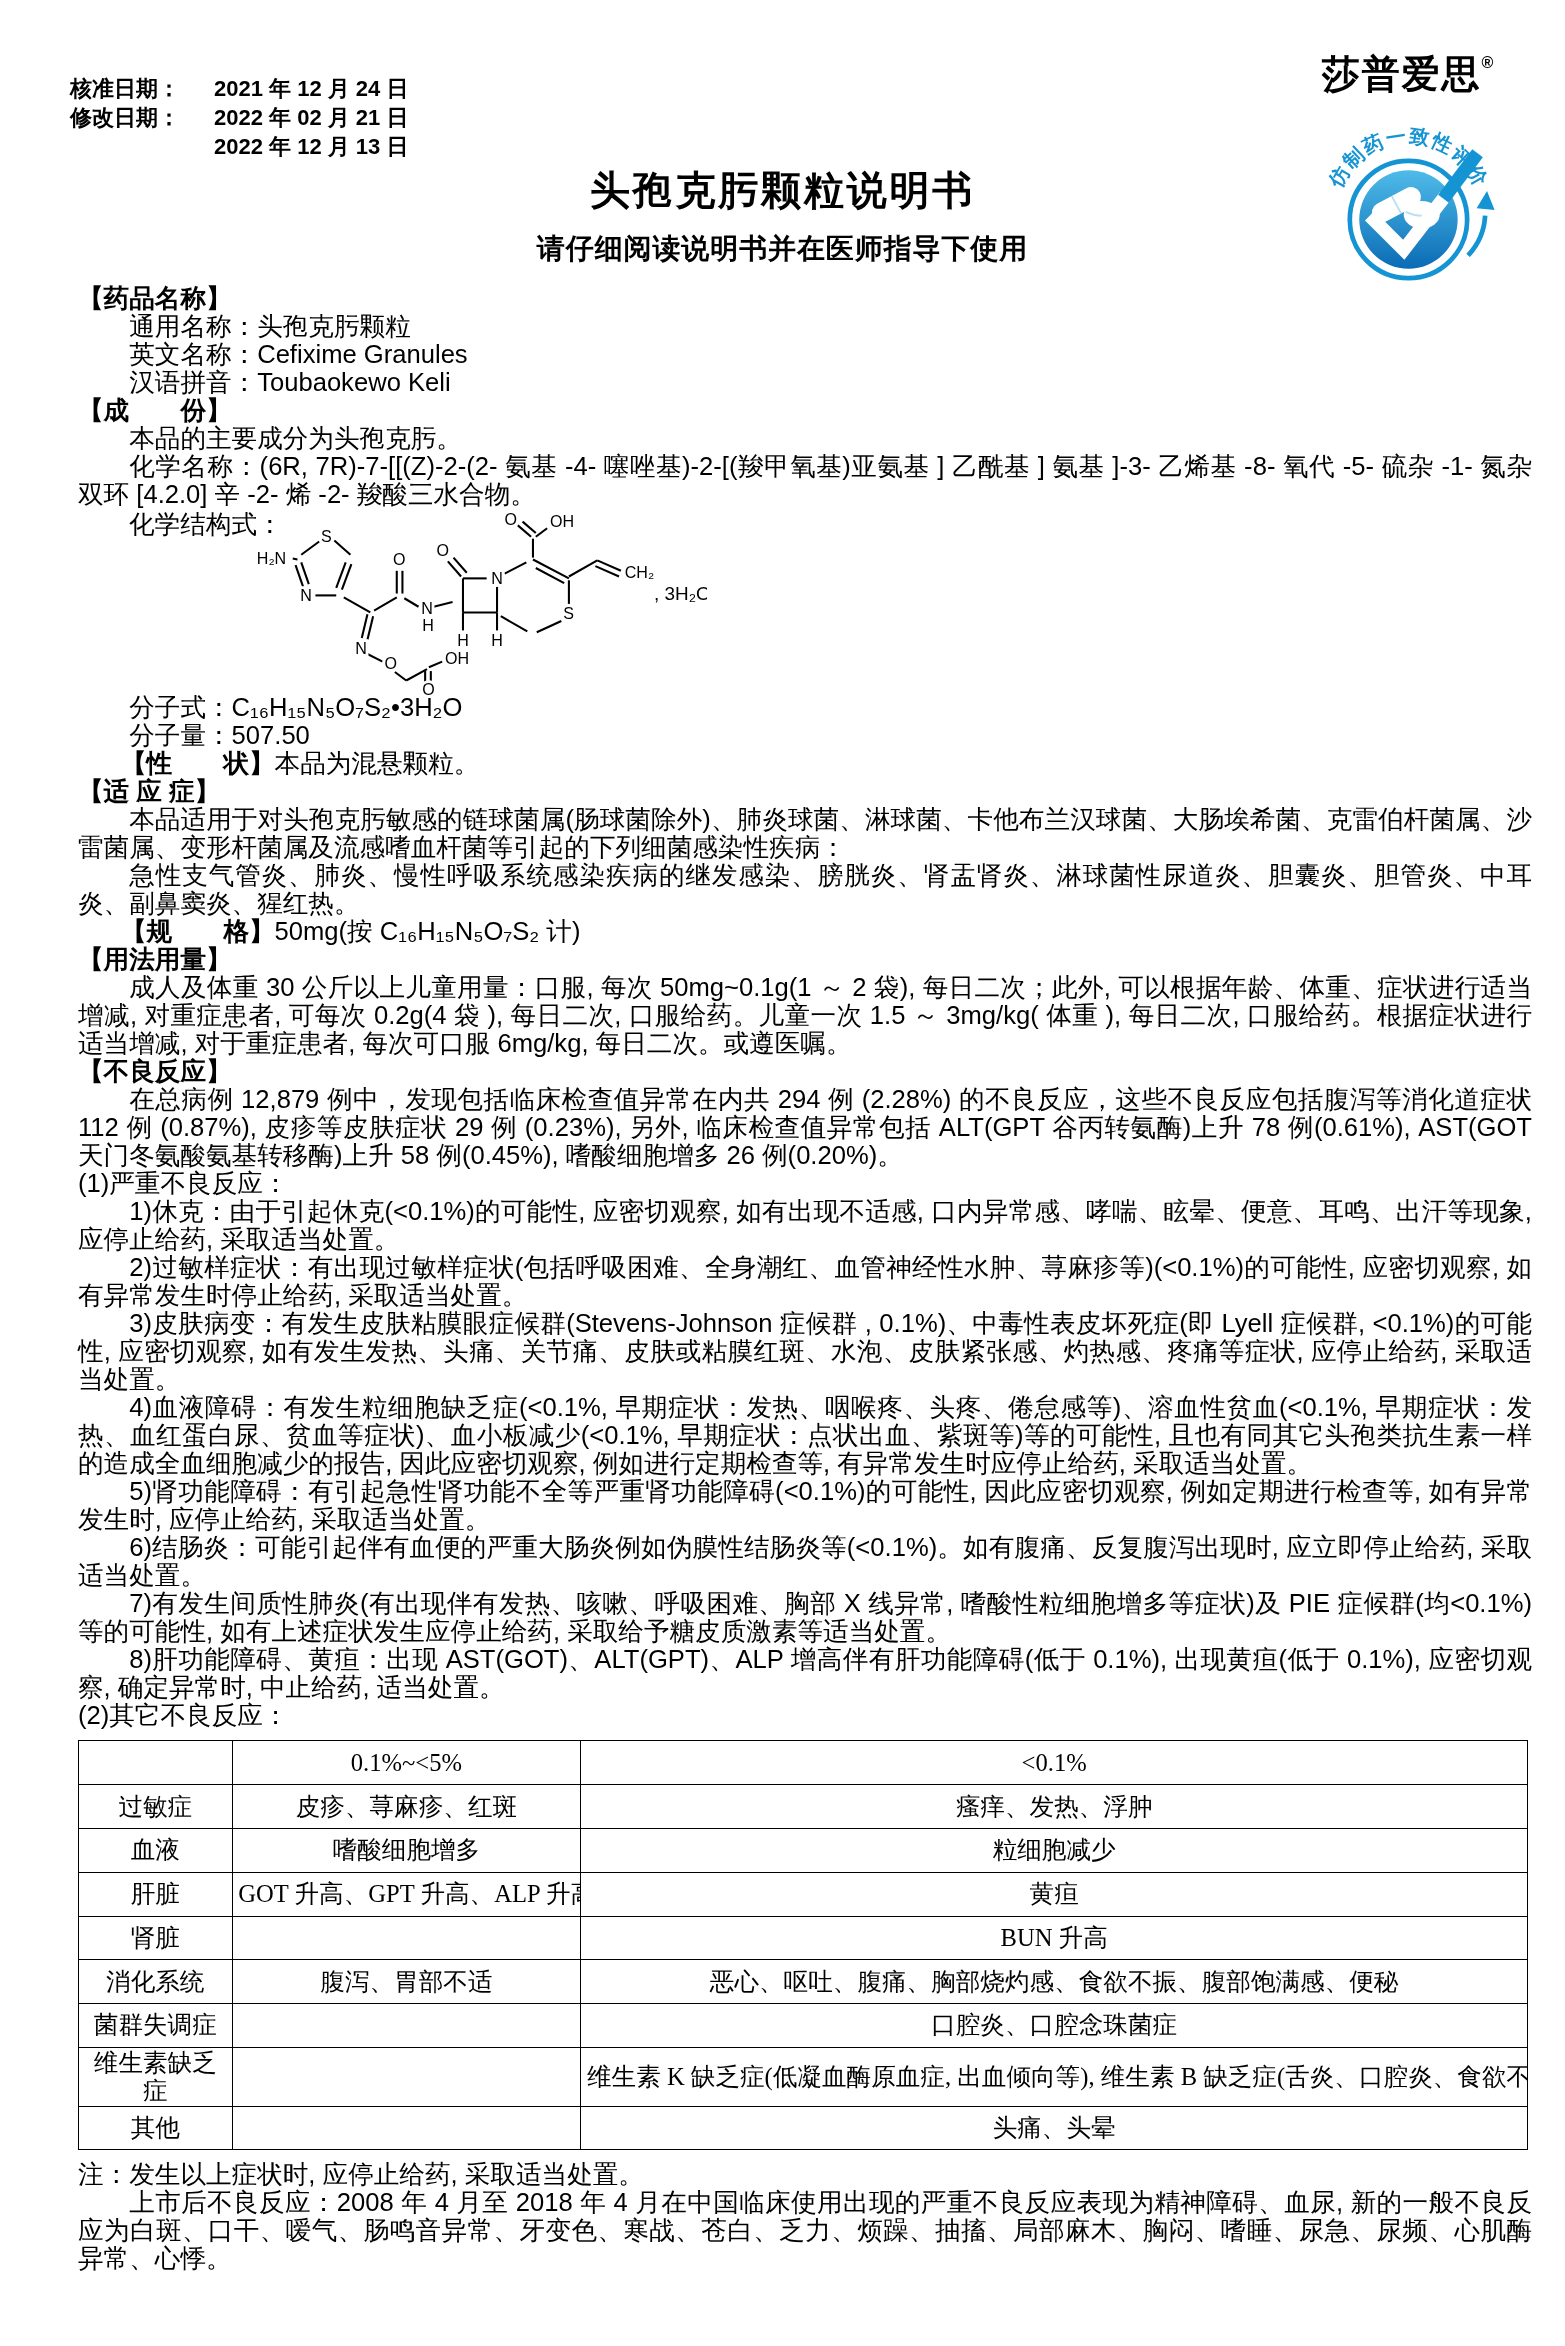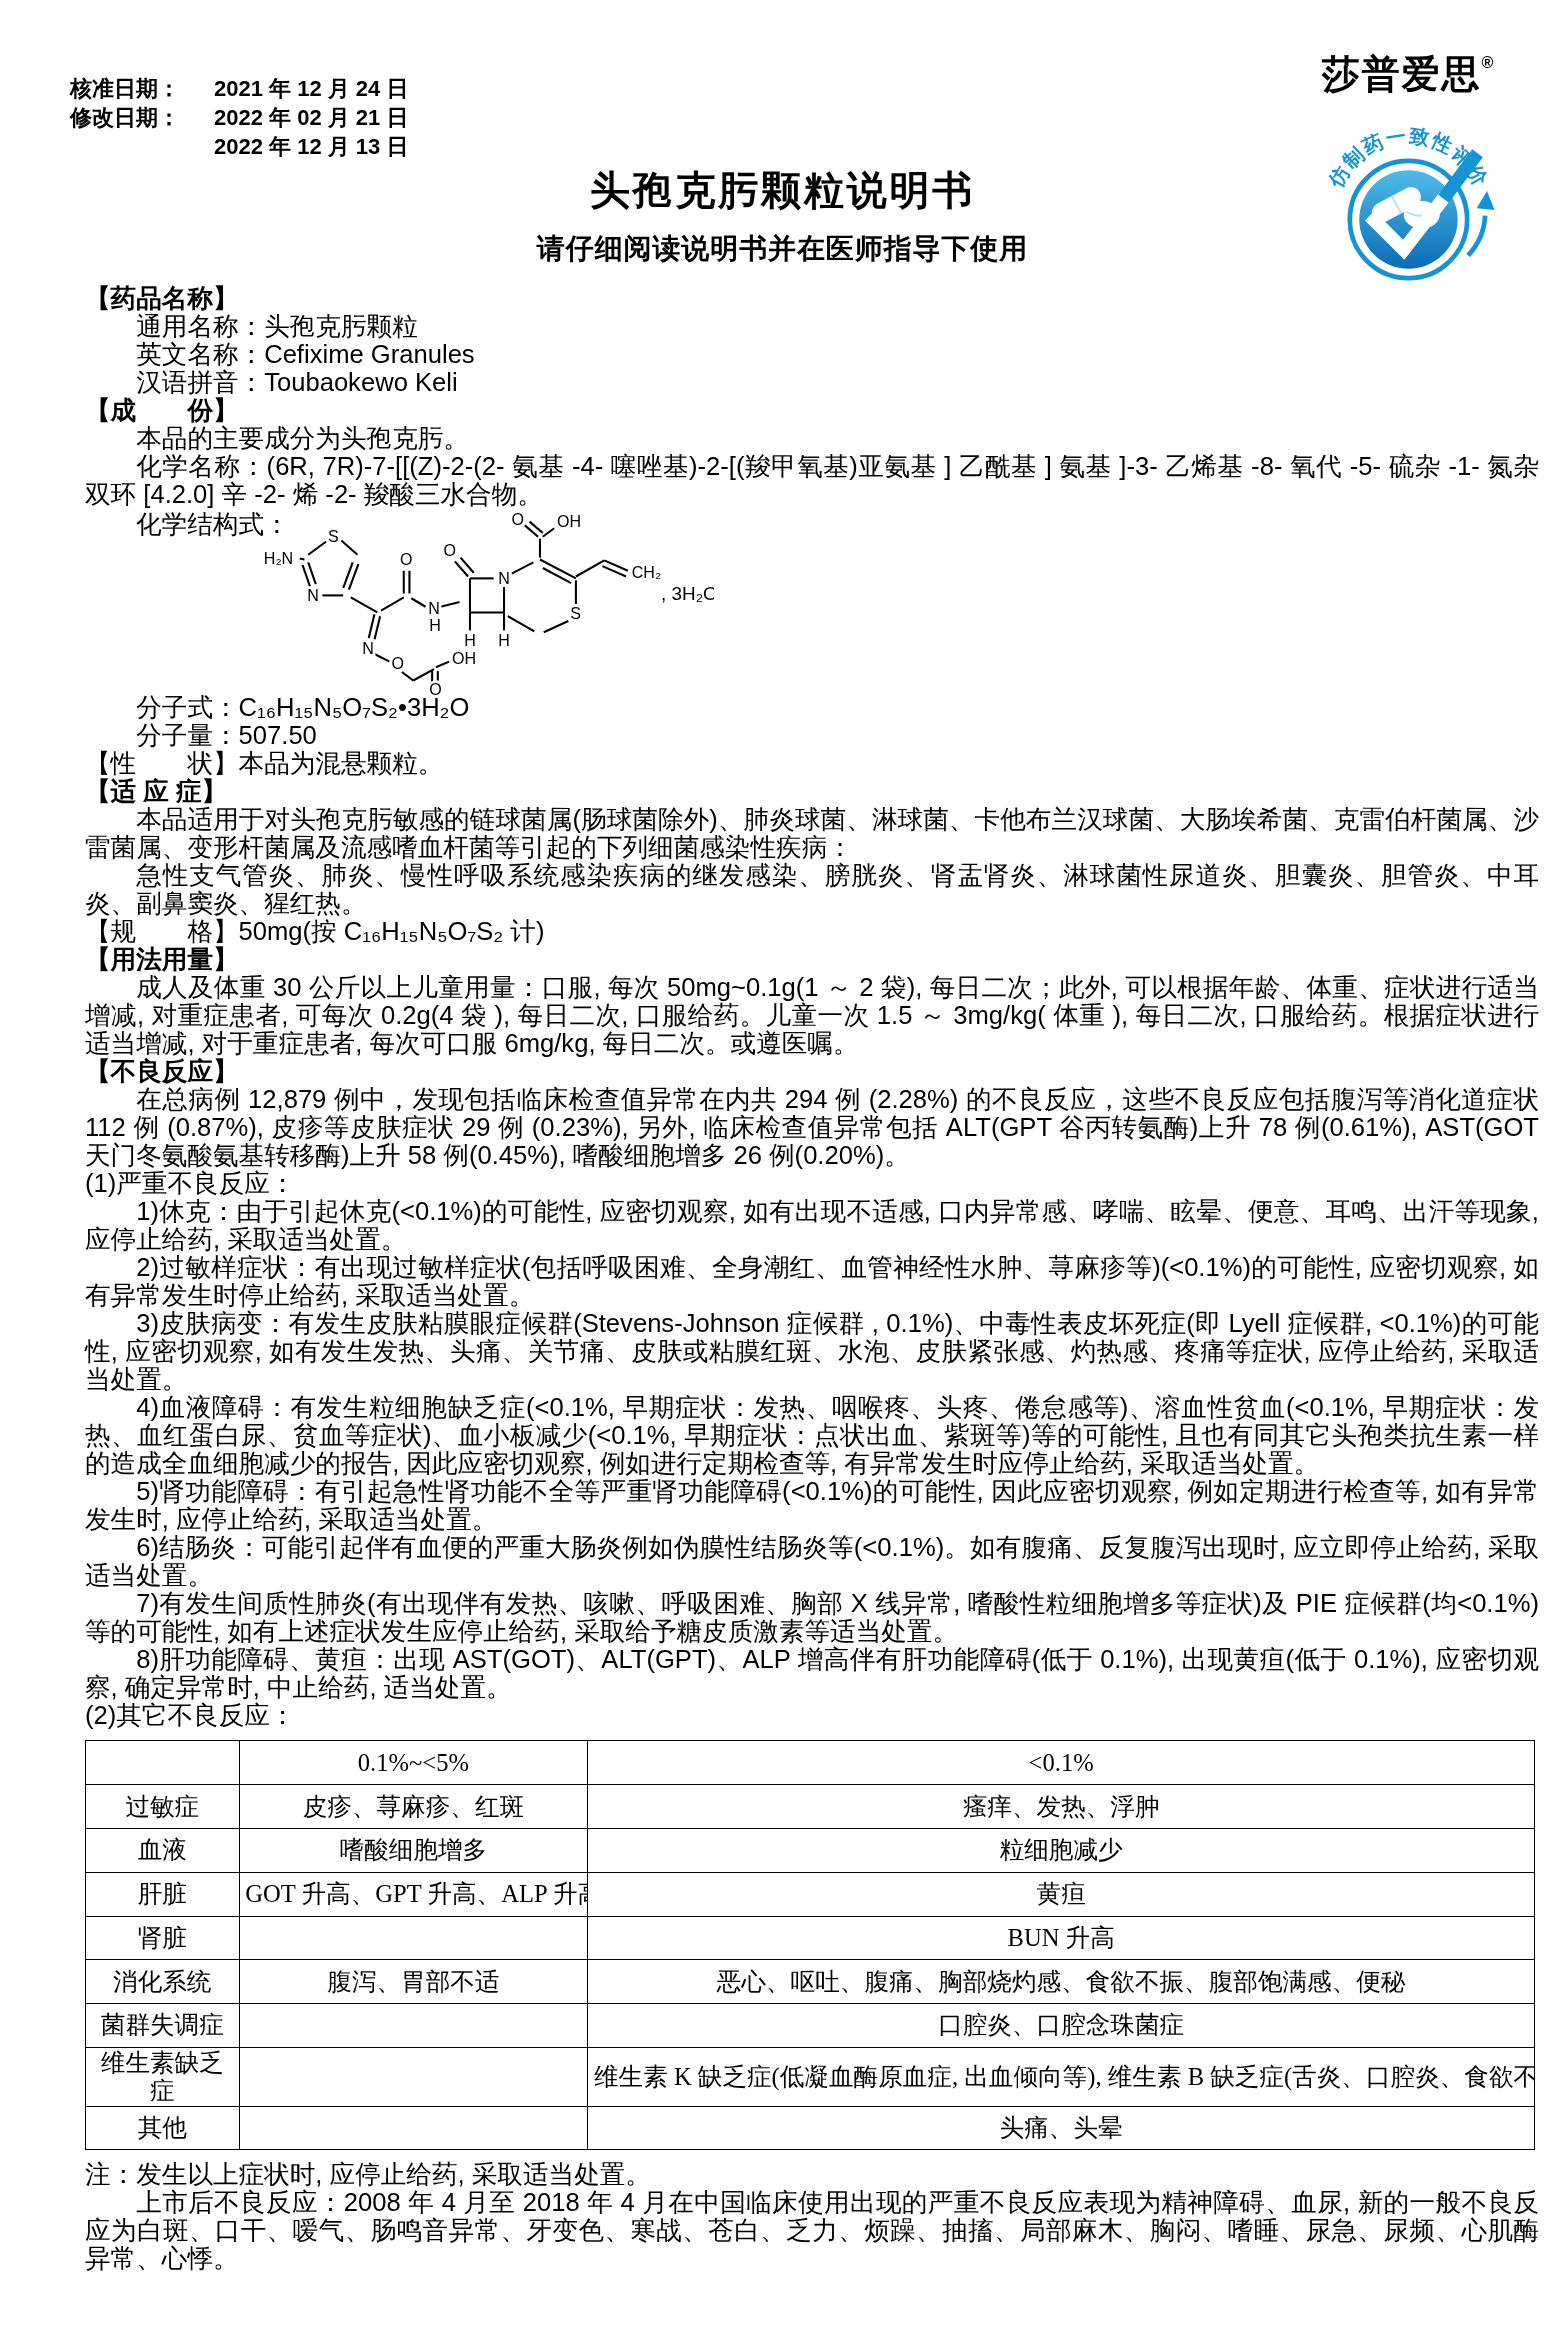--- a/index.html
+++ b/index.html
@@ -20,26 +20,26 @@
   .brand-name{font-size:38px;font-weight:bold;letter-spacing:1.9px;white-space:nowrap;}
   .brand-name sup{font-size:16px;vertical-align:19px;letter-spacing:0;}
   .emblem{margin-top:1.9px;}
 
   
   .title-block{position:absolute;top:163px;left:0;width:100%;text-align:center;}
   .title{font-size:40px;font-weight:bold;letter-spacing:2.8px;margin:0;}
   .subtitle{font-size:28px;font-weight:bold;letter-spacing:0.9px;margin-top:12.3px;}
 
   
-  .content{position:absolute;top:284px;left:85px;width:1454px;
+  .content{position:absolute;top:284px;left:78px;width:1454px;
     font-size:25.6px;line-height:28px;text-align:justify;}
   .content p{margin:0;}
   .sec-h{font-weight:bold;}
   .ind{text-indent:2em;}
-  .inline-h{font-weight:normal;}
+  .inline-h{font-weight:bold;margin-left:43px;}
 
   
   .structure-block{position:relative;height:185px;}
   .struct-label{position:absolute;left:51px;top:1.9px;}
   .structure{position:absolute;left:175px;top:1.9px;}
   .structure text{paint-order:stroke;stroke:#fff;stroke-width:6px;fill:#000;
     font-size:17px;font-family:"Liberation Sans","DejaVu Sans",sans-serif;}
   .structure .big{font-size:20px;}
   .structure line, .structure path{stroke:#000;stroke-width:2.2;fill:none;}
 

